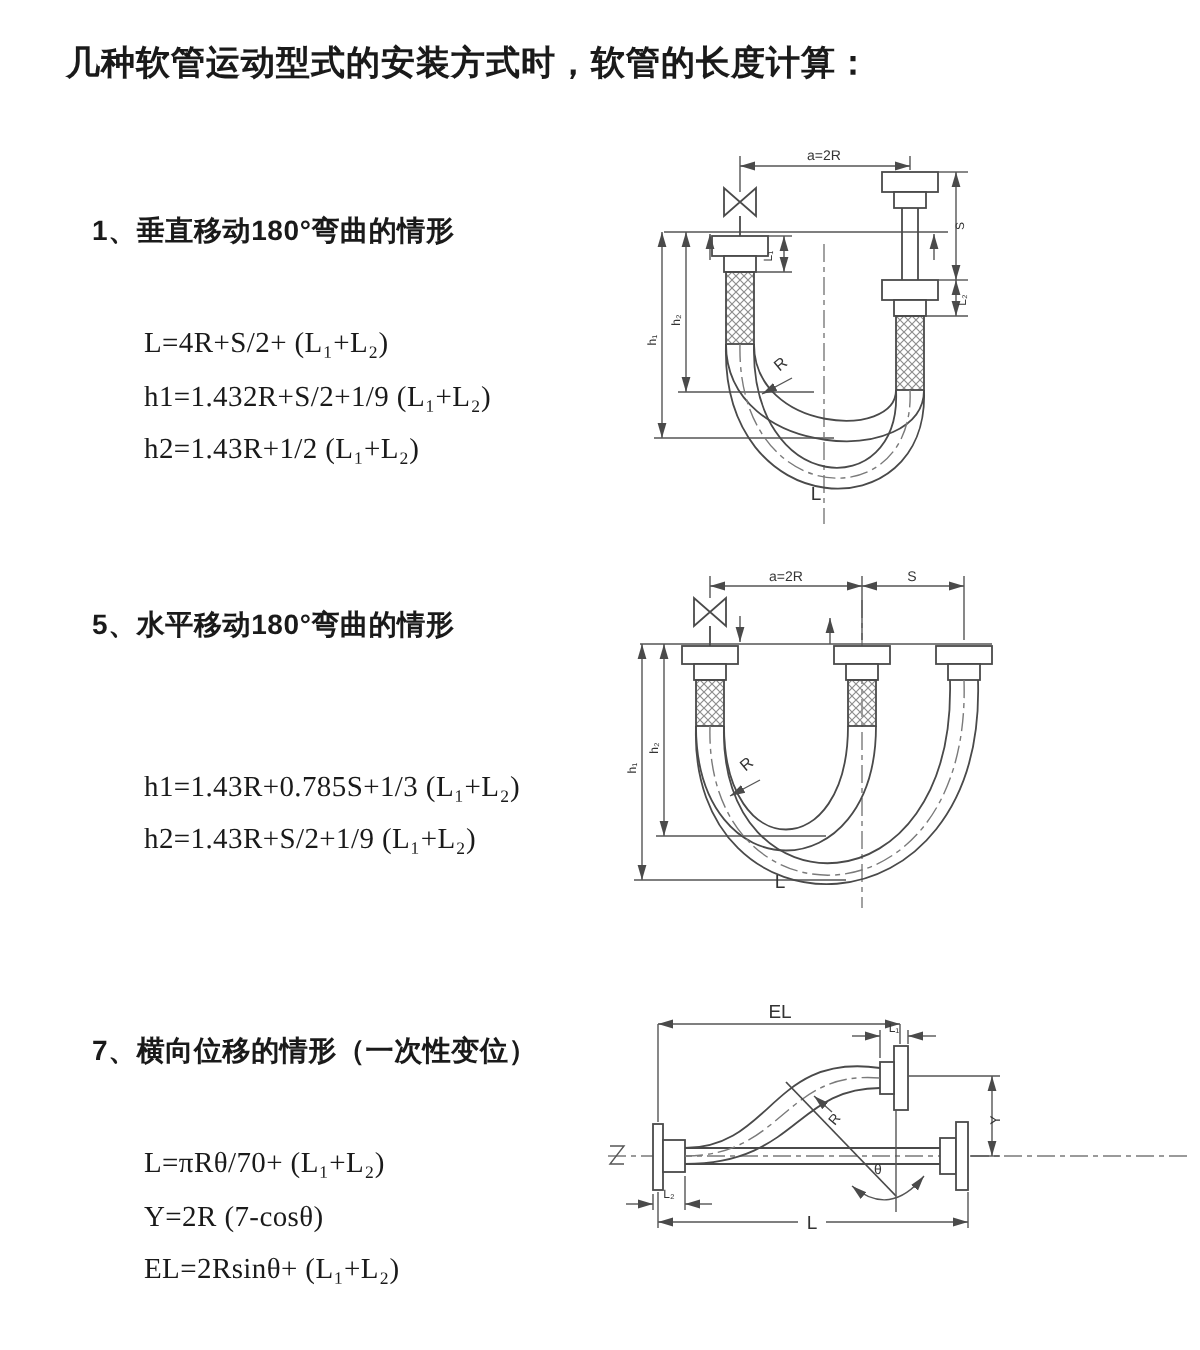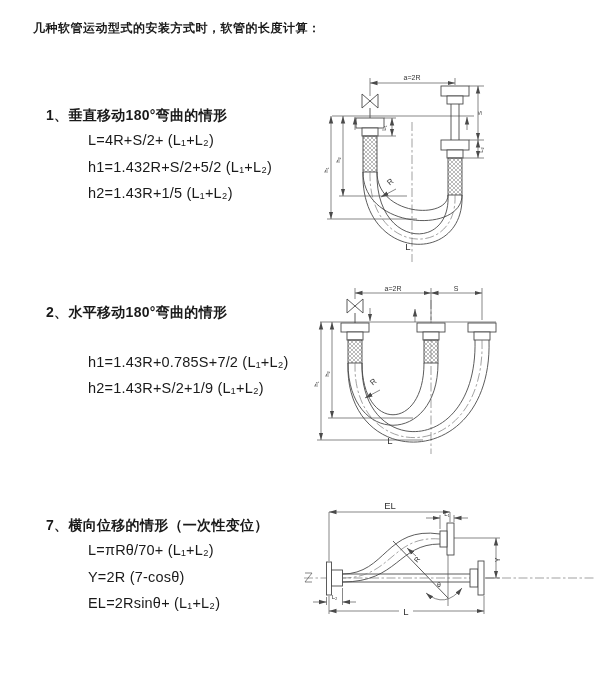--- a/index.html
+++ b/index.html
@@ -1,44 +1,44 @@
 <!DOCTYPE html>
 <html><head>
 <meta charset="utf-8">
 <style>
   html,body{margin:0;padding:0;background:#ffffff;}
   .page{position:relative;width:600px;height:675px;background:#ffffff;overflow:hidden;
         font-family:"Liberation Sans","DejaVu Sans",sans-serif;color:#1a1a1a;}
-  .title{position:absolute;left:33px;top:20px;font-size:12px;font-weight:700;letter-spacing:.5px;}
+  .title{position:absolute;left:33px;top:20px;font-size:17px;font-weight:700;letter-spacing:.5px;}
   .sec-heading{position:absolute;left:46px;font-size:14px;font-weight:700;letter-spacing:.3px;}
-  .formula{position:absolute;left:88px;font-size:14.5px;font-weight:400;letter-spacing:.2px;
-           font-family:Liberation Sans, sans-serif;}
+  .formula{position:absolute;left:72px;font-size:14.5px;font-weight:400;letter-spacing:.2px;
+           font-family:Liberation Serif, serif;margin-top:32px;}
   .diagram{position:absolute;}
   svg{display:block;}
   svg text{font-family:"Liberation Sans","DejaVu Sans",sans-serif;fill:#333;}
   .t6{font-size:6px;} .t7{font-size:7px;} .t8{font-size:8px;} .t9{font-size:9.5px;}
   .ln{stroke:#4a4a4a;stroke-width:0.9;fill:none;}
   .dim{stroke:#555555;stroke-width:0.7;fill:none;}
   .cl{stroke:#7a7a7a;stroke-width:0.7;fill:none;stroke-dasharray:9 2.5 2.5 2.5;}
   .fit{stroke:#4a4a4a;stroke-width:0.9;fill:#ffffff;}
 </style>
 </head>
 <body>
 
 <div class="page">
 
   <div class="title">几种软管运动型式的安装方式时，软管的长度计算：</div>
 
   <div class="sec-heading" style="top:107px">1、垂直移动180°弯曲的情形</div>
   <div class="formula" style="top:132px">L=4R+S/2+ (L₁+L₂)</div>
-  <div class="formula" style="top:159px">h1=1.432R+S/2+5/2 (L₁+L₂)</div>
-  <div class="formula" style="top:185px">h2=1.43R+1/5 (L₁+L₂)</div>
-
-  <div class="sec-heading" style="top:304px">2、水平移动180°弯曲的情形</div>
-  <div class="formula" style="top:354px">h1=1.43R+0.785S+7/2 (L₁+L₂)</div>
+  <div class="formula" style="top:159px">h1=1.432R+S/2+1/9 (L₁+L₂)</div>
+  <div class="formula" style="top:185px">h2=1.43R+1/2 (L₁+L₂)</div>
+
+  <div class="sec-heading" style="top:304px">5、水平移动180°弯曲的情形</div>
+  <div class="formula" style="top:354px">h1=1.43R+0.785S+1/3 (L₁+L₂)</div>
   <div class="formula" style="top:380px">h2=1.43R+S/2+1/9 (L₁+L₂)</div>
 
   <div class="sec-heading" style="top:517px">7、横向位移的情形（一次性变位）</div>
   <div class="formula" style="top:542px">L=πRθ/70+ (L₁+L₂)</div>
   <div class="formula" style="top:569px">Y=2R (7-cosθ)</div>
   <div class="formula" style="top:595px">EL=2Rsinθ+ (L₁+L₂)</div>
 
   <div class="diagram" style="left:312px;top:70px">
     <svg width="285" height="195" viewBox="0 0 285 195">
       <defs>

